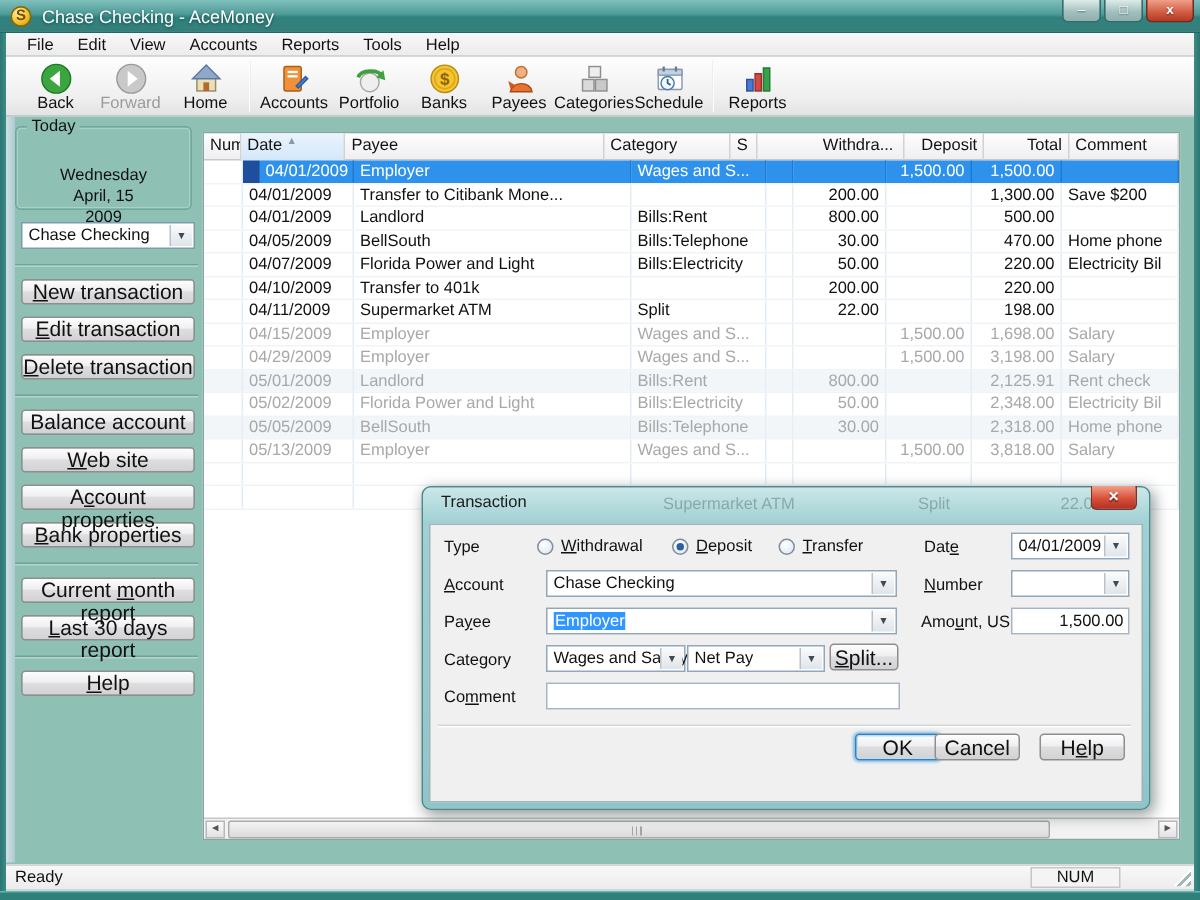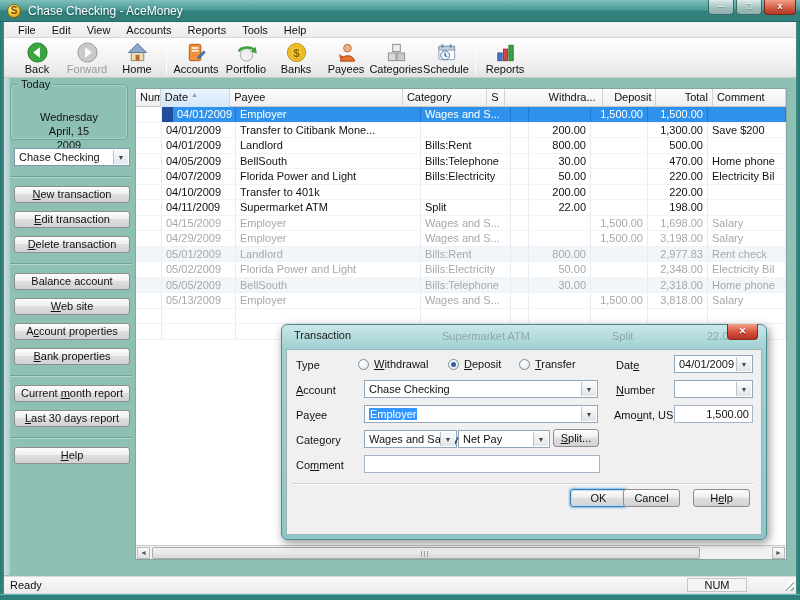--- a/index.html
+++ b/index.html
@@ -44,21 +44,21 @@
     box-shadow:inset 0 0 0 1px rgba(255,255,255,.25); padding-top:25px; }
   .today-label { position:absolute; top:-7px; left:7px; background:#8FC0B4; padding:0 3px; }
   .today-lines { text-align:center; line-height:14px; }
   .sb-combo { position:relative; margin:8px 0 0 4px; width:116px; height:18px; background:#fff; border:1px solid #7E9AAE; }
   .sb-combo .val { position:absolute; left:4px; top:2px; }
   .combo-arw { position:absolute; right:1px; top:1px; bottom:1px; width:15px;
     background:linear-gradient(#FAFAFA,#DFE5EA); border-left:1px solid #B6C2CC; color:#404A54;
     font-size:7px; display:flex; align-items:center; justify-content:center; }
   .sb-divider { height:2px; margin-top:10px; border-top:1px solid #6FA398; border-bottom:1px solid #B5D4CC; }
   .btn { background:linear-gradient(180deg,#FDFDFD,#EFEFF1 45%,#DEDEE0 50%,#D2D2D5); border:1px solid #8E8E8E;
-    border-radius:3px; font-size:11px; color:#111; text-align:center; }
+    border-radius:3px; font-size:14px; color:#111; text-align:center; }
   .sb-btn { display:block; margin:8px 0 0 4px; width:116px; height:17px; line-height:15px; }
 
   
   .tablewrap { position:absolute; left:135px; top:88px; width:652px; height:472px; background:#fff; border:1px solid #87A6A1; }
   .thead { display:flex; height:18px; background:linear-gradient(#FDFDFD,#EFEFF2); border-bottom:1px solid #C8C8C8; }
   .hcell { position:relative; height:18px; line-height:17px; padding:0 4px; border-right:1px solid #D2D2D2; overflow:hidden; white-space:nowrap; }
   .hcell.sorted { background:linear-gradient(#EAF4FD,#D3E7F9); }
   .sort-arw { position:absolute; top:-3px; left:50%; margin-left:-4px; font-size:7px; color:#8A9AA8; }
   .hcell.hright { text-align:right; }
   .tbody { position:relative; }
@@ -401,21 +401,21 @@
           <span class="cell" style="width: 78px;">Salary</span>
         </div>
         <div class="trow future shaded">
           <span class="cell" style="width: 26px;"></span>
           <span class="cell datecell" style="width: 74px;">05/01/2009</span>
           <span class="cell" style="width: 185px;">Landlord</span>
           <span class="cell" style="width: 90px;">Bills:Rent</span>
           <span class="cell" style="width: 18px;"></span>
           <span class="cell right" style="width: 62px;">800.00</span>
           <span class="cell right" style="width: 57px;"></span>
-          <span class="cell right" style="width: 60px;">2,977.83</span>
+          <span class="cell right" style="width: 60px;">2,125.91</span>
           <span class="cell" style="width: 78px;">Rent check</span>
         </div>
         <div class="trow future">
           <span class="cell" style="width: 26px;"></span>
           <span class="cell datecell" style="width: 74px;">05/02/2009</span>
           <span class="cell" style="width: 185px;">Florida Power and Light</span>
           <span class="cell" style="width: 90px;">Bills:Electricity</span>
           <span class="cell" style="width: 18px;"></span>
           <span class="cell right" style="width: 62px;">50.00</span>
           <span class="cell right" style="width: 57px;"></span>

